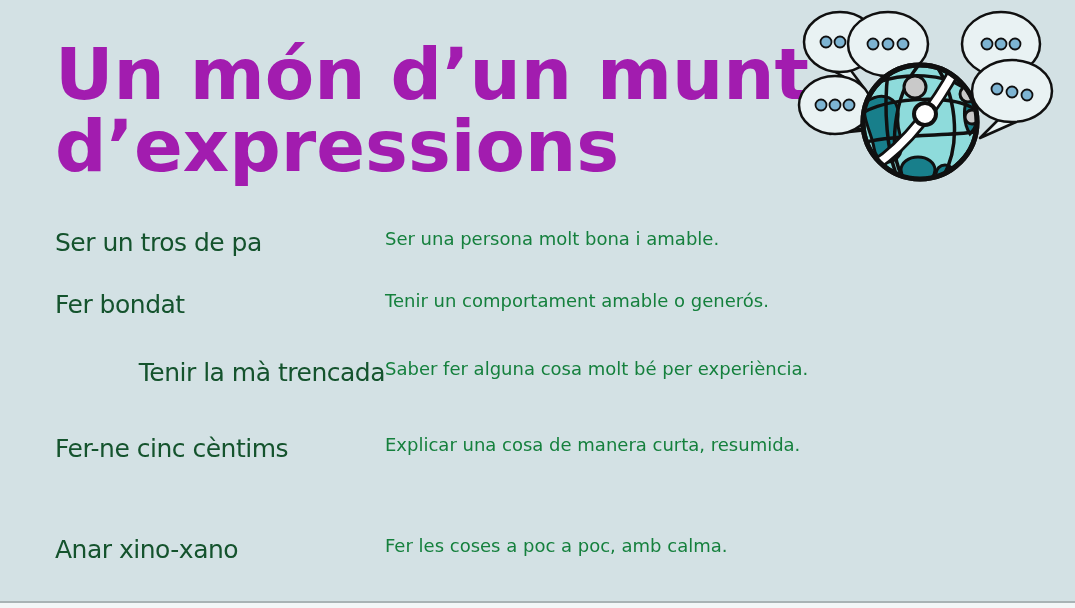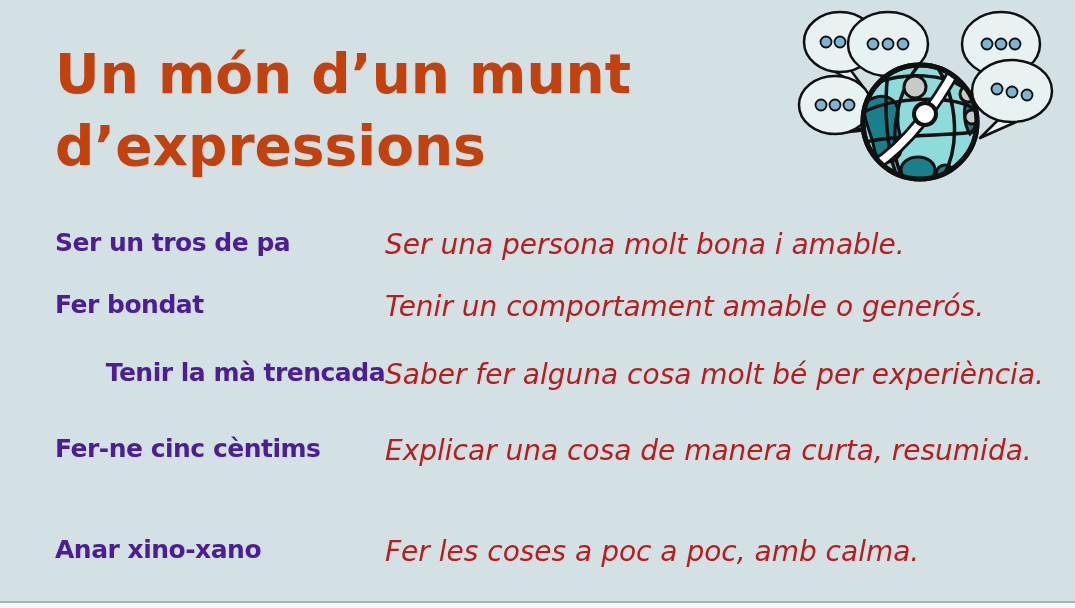--- a/index.html
+++ b/index.html
@@ -1,30 +1,30 @@
 <!DOCTYPE html>
 <html><head>
 <meta charset="utf-8">
 <style>
   html,body{margin:0;padding:0;}
   body{width:1075px;height:608px;overflow:hidden;font-family:"DejaVu Sans",sans-serif;}
   .page{position:relative;width:1075px;height:608px;background:#d3e1e4;}
-  .title{position:absolute;left:55px;top:22px;font-size:55px;line-height:72px;
-         font-weight:800;color:#c2410c;letter-spacing:0px;margin-top:16px;}
+  .title{position:absolute;left:55px;top:22px;font-size:72px;line-height:72px;
+         font-weight:800;color:#a21caf;letter-spacing:0px;margin-top:16px;}
   .title span{display:block;}
   .illustration{position:absolute;left:788px;top:2px;width:285px;height:200px;}
   .rows{position:absolute;left:55px;top:0;width:990px;}
   .row{position:absolute;display:flex;align-items:flex-start;width:990px;}
   .r1{top:228px;}
   .r2{top:290px;}
   .r3{top:358px;text-align:right;}
   .r4{top:434px;}
   .r5{top:535px;}
-  .term{flex:0 0 330px;font-weight:700;font-size:25px;letter-spacing:-0.5px;color:#4c1d95;}
-  .def{font-size:28px;color:#b91c1c;font-style:italic;}
+  .term{flex:0 0 330px;font-weight:400;font-size:25px;letter-spacing:-0.5px;color:#14532d;}
+  .def{font-size:18px;color:#15803d;}
   .footer-strip{position:absolute;left:0;bottom:0;width:100%;height:5px;
                 background:#f3f7f8;border-top:2px solid #a9b3b5;}
 </style>
 </head>
 <body>
 
 <div class="page">
 
   <h1 class="title">
     <span>Un món d’un munt</span>

